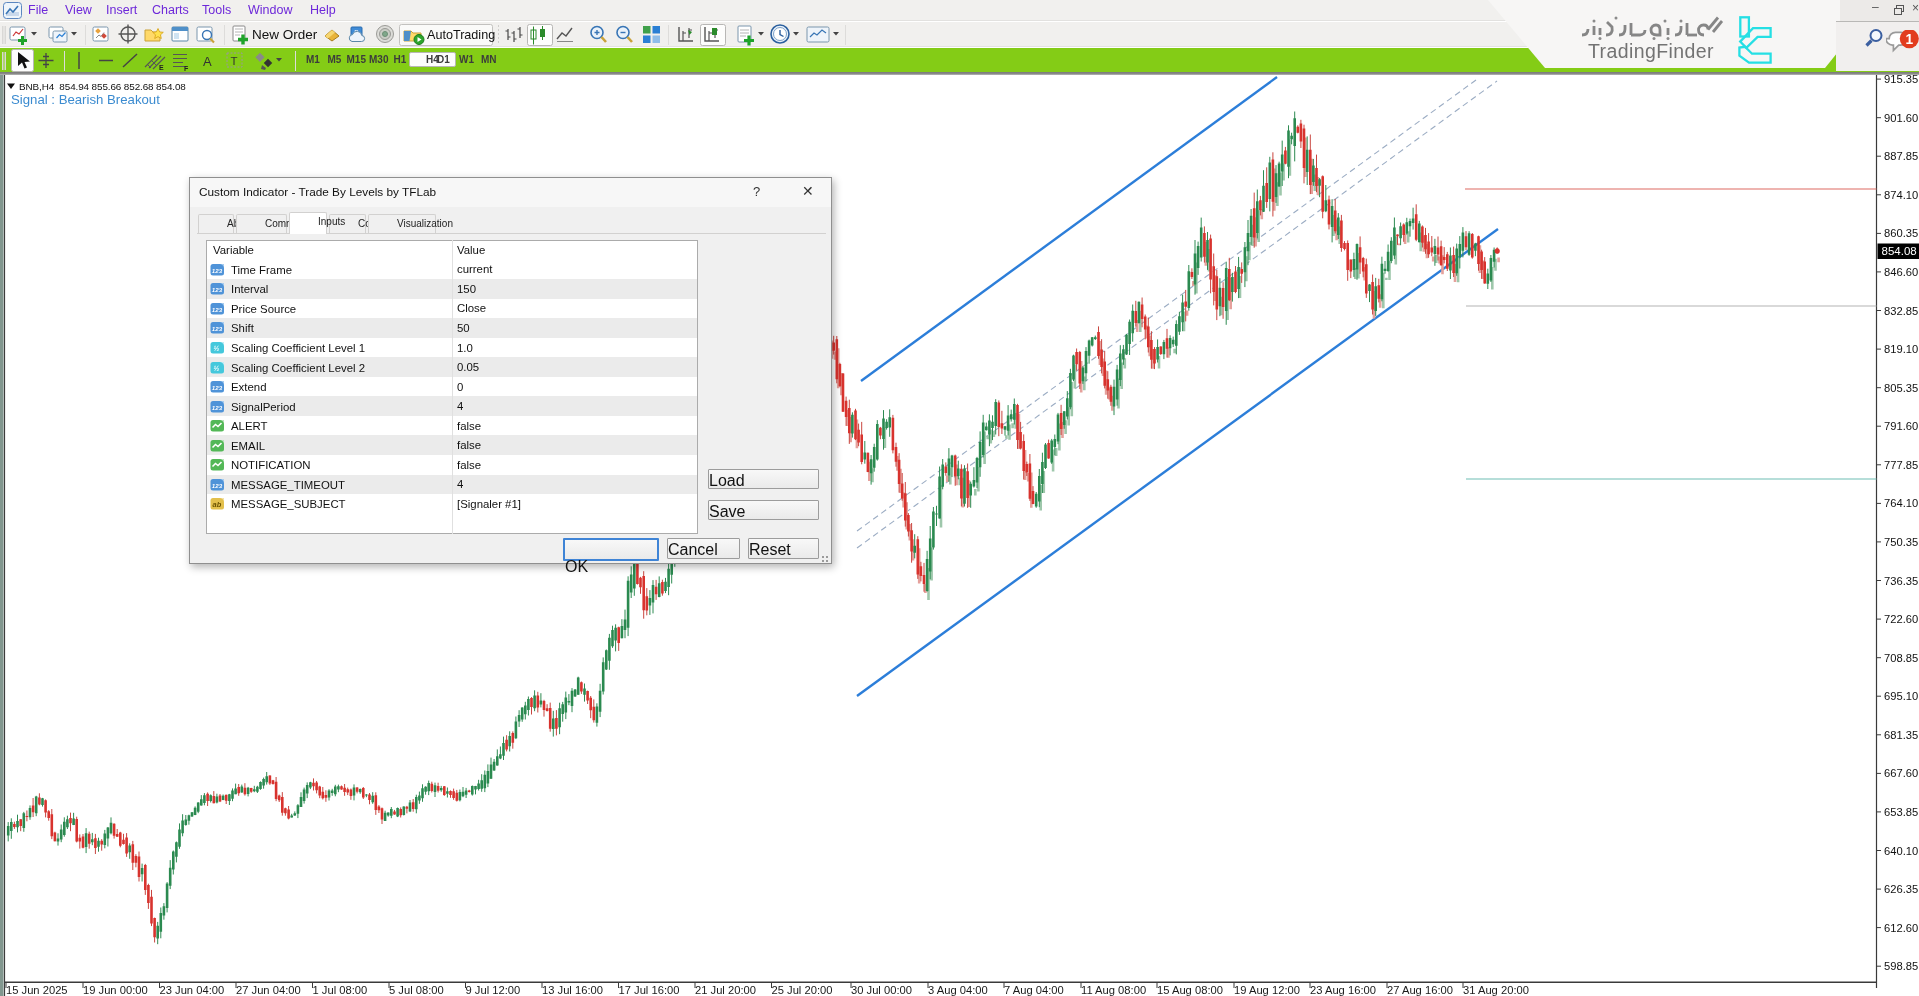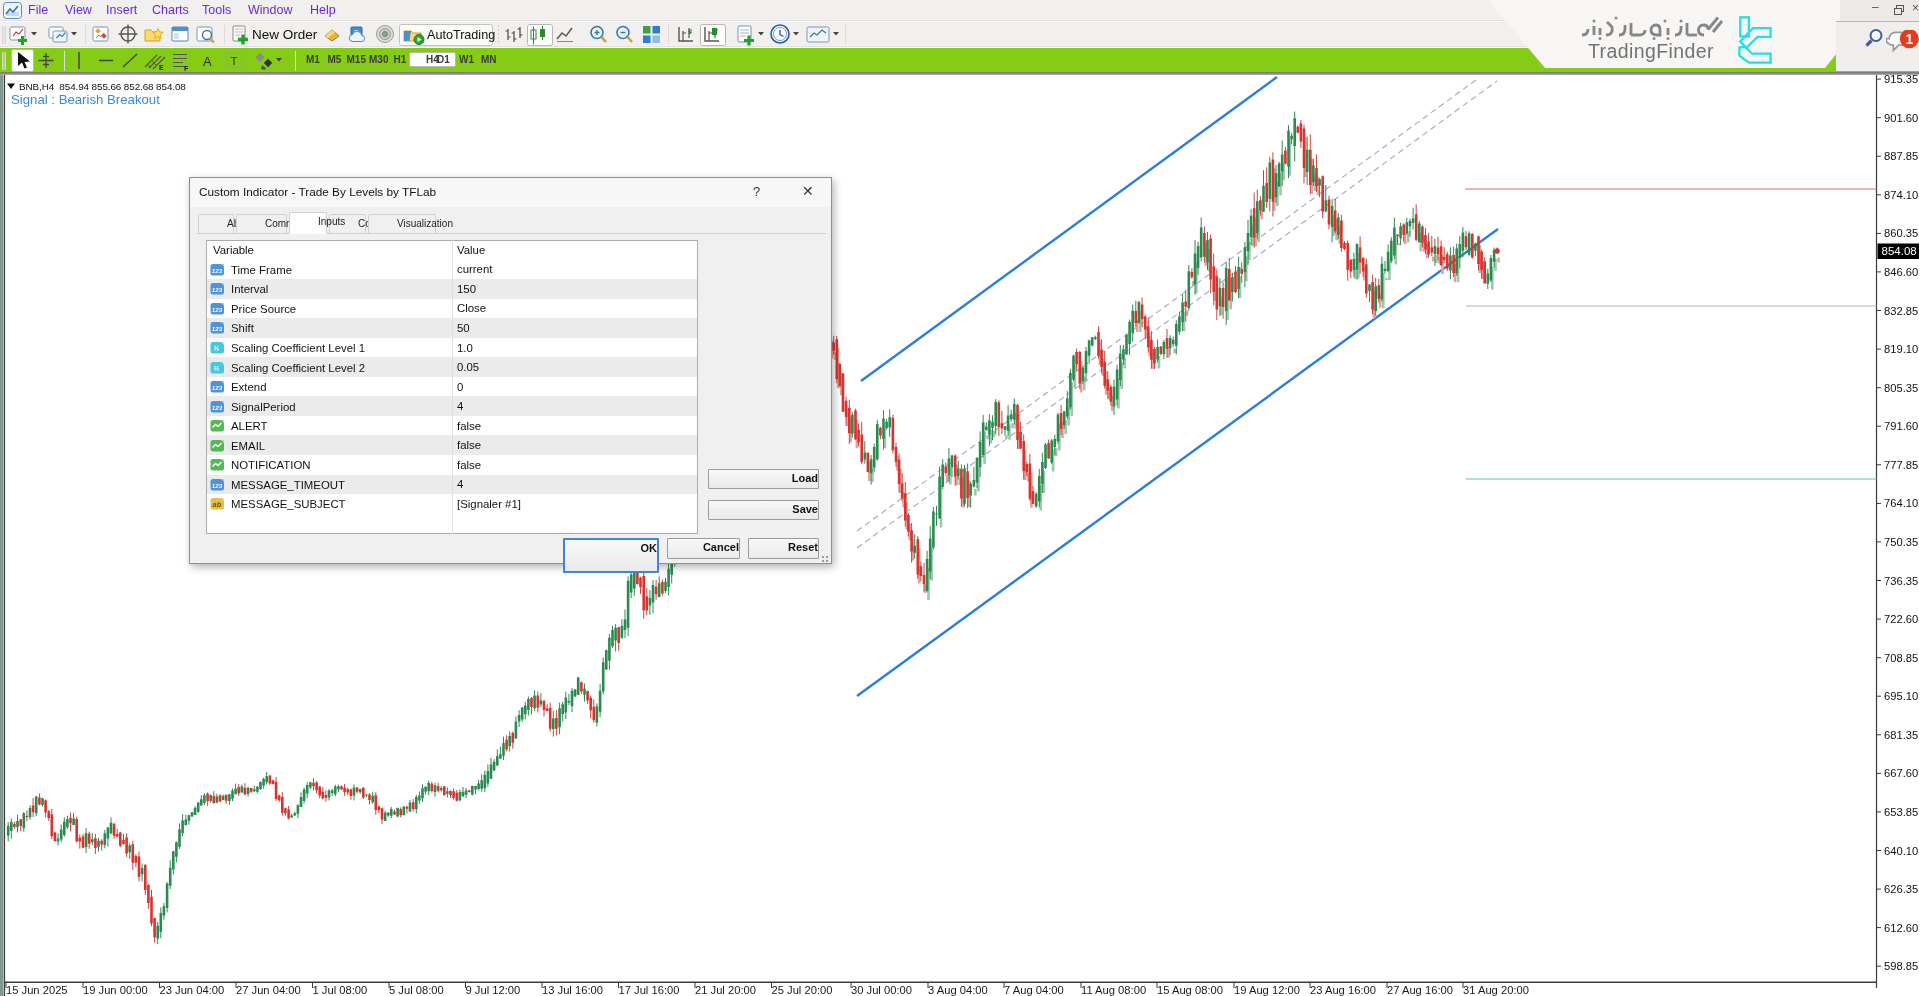--- a/index.html
+++ b/index.html
@@ -38,22 +38,22 @@
 #tbl { position:absolute; left:16px; top:61.5px; width:492px; height:284px; background:#fff;
   border:1px solid #ababab; border-collapse:collapse; table-layout:fixed; }
 #tbl td { font-size:11.4px; color:#111; height:19.55px; padding:0; vertical-align:middle;
   white-space:nowrap; overflow:hidden; }
 #tbl tr.alt { background:#ebebeb; }
 #tbl .c1 { width:246px; }
 #tbl .c2 { border-left:1px solid #e0e0e0; padding-left:4px; }
 .ric { display:inline-block; margin:0 6px 0 3px; vertical-align:middle; position:relative; top:1px; }
 .rlab { vertical-align:middle; }
 #hdrr td { background:#fff; }
-.btn { position:absolute; font-size:11px; color:#111; text-align:right;
-  background:linear-gradient(#f8f8f8,#eaeaea); border:1px solid #9c9c9c; border-radius:1px;font-weight:bold; }
+.btn { position:absolute; font-size:16px; color:#111; text-align:left;
+  background:linear-gradient(#f8f8f8,#eaeaea); border:1px solid #9c9c9c; border-radius:1px; }
 .grip { position:absolute; width:2px; height:2px; background:#9a9a9a; }
 .pl { font-size:11.2px; fill:#111; font-family:"Liberation Sans",sans-serif; }
 .dl { font-size:11.2px; fill:#1a1a1a; font-family:"Liberation Sans",sans-serif; }
 </style></head>
 <body>
 <svg id="chart" width="1919" height="996" viewBox="0 0 1919 996">
   <rect x="0" y="74" width="1919" height="922" fill="#fff"></rect>
   <rect x="0" y="75" width="3.5" height="921" fill="#82978f"></rect>
   <line x1="4.5" y1="75" x2="4.5" y2="996" stroke="#3c3c3c" stroke-width="1.2"></line>
   <line x1="1876.5" y1="75" x2="1876.5" y2="988" stroke="#3a3a3a" stroke-width="1.2"></line>
@@ -477,20 +477,20 @@
           <td class="c2">[Signaler #1]</td>
         </tr>
     <tr>
           <td class="c1"></td>
           <td class="c2"></td>
         </tr>
   </tbody>
     </table>
   <div class="btn" style="left:518px;top:291px;width:111px;height:20px;padding-top:2px">Load</div>
   <div class="btn" style="left:518px;top:322px;width:111px;height:20px;padding-top:2px">Save</div>
-  <div class="btn" style="left:373px;top:360px;width:96px;height:35px;padding-top:2px;border:2px solid #3f84d6">OK</div>
+  <div class="btn" style="left:373px;top:360px;width:96px;height:23px;padding-top:18px;border:2px solid #3f84d6">OK</div>
   <div class="btn" style="left:477px;top:360px;width:73px;height:20.5px;padding-top:2px">Cancel</div>
   <div class="btn" style="left:558px;top:360px;width:71px;height:20.5px;padding-top:2px">Reset</div>
   <div class="grip" style="left:632px;top:378px"></div>
     <div class="grip" style="left:636px;top:378px"></div>
   <div class="grip" style="left:632px;top:382px"></div>
     <div class="grip" style="left:636px;top:382px"></div>
 </div>
 
 </body></html>

